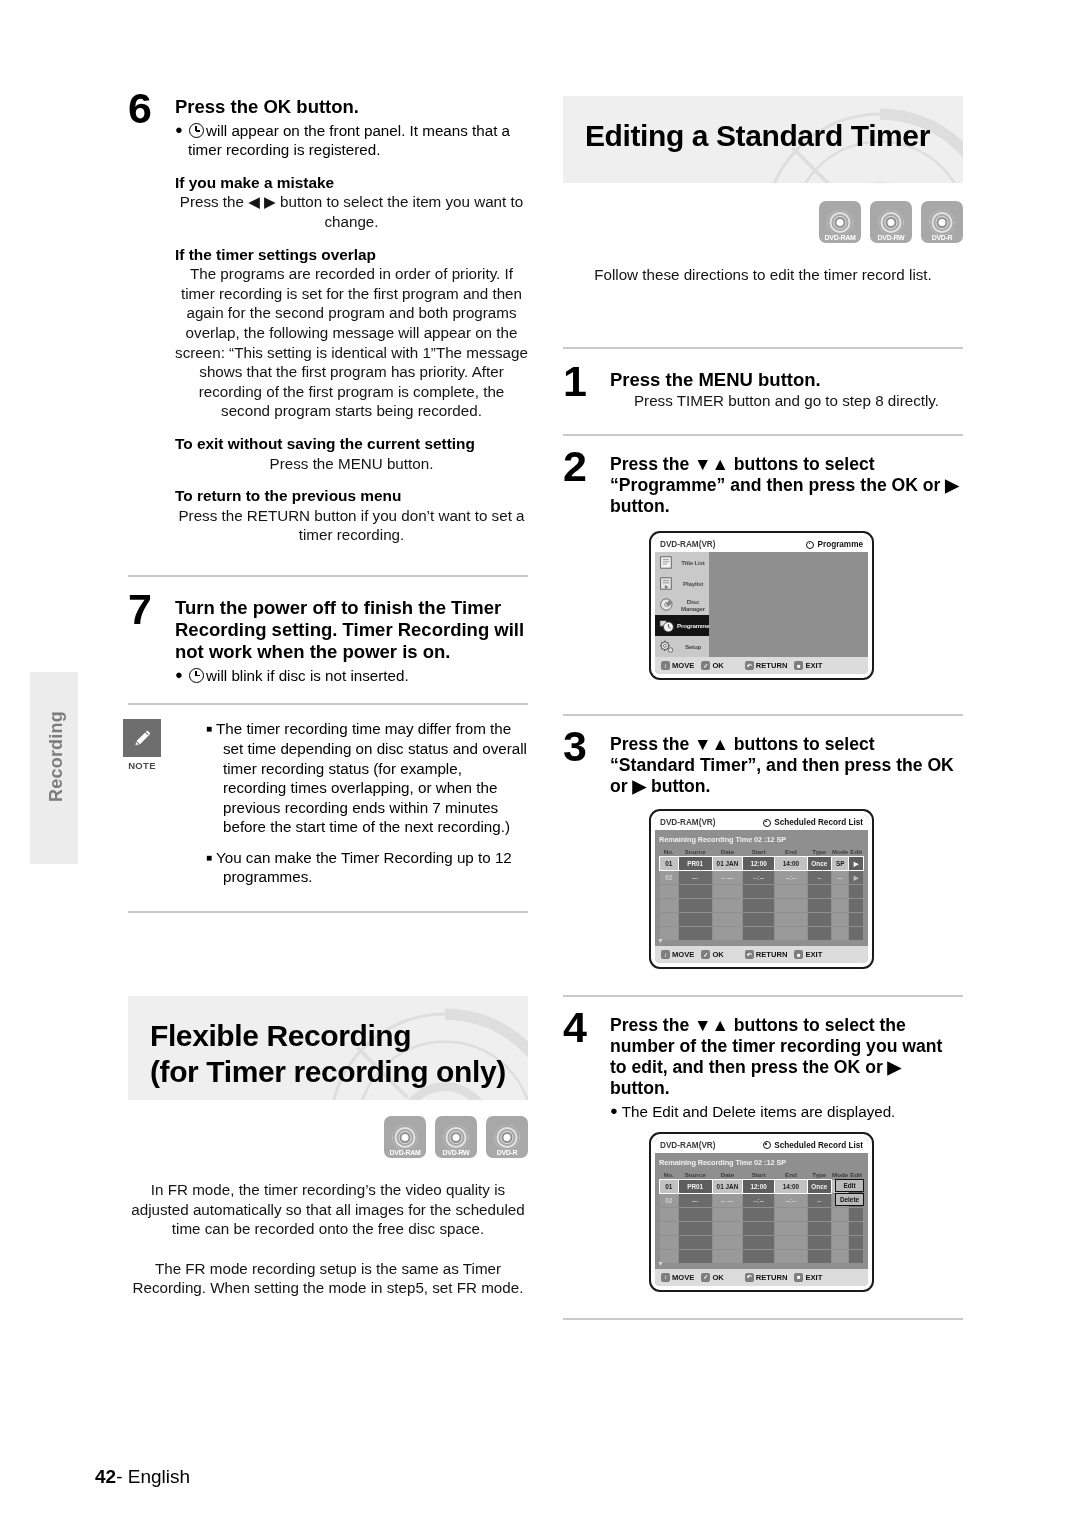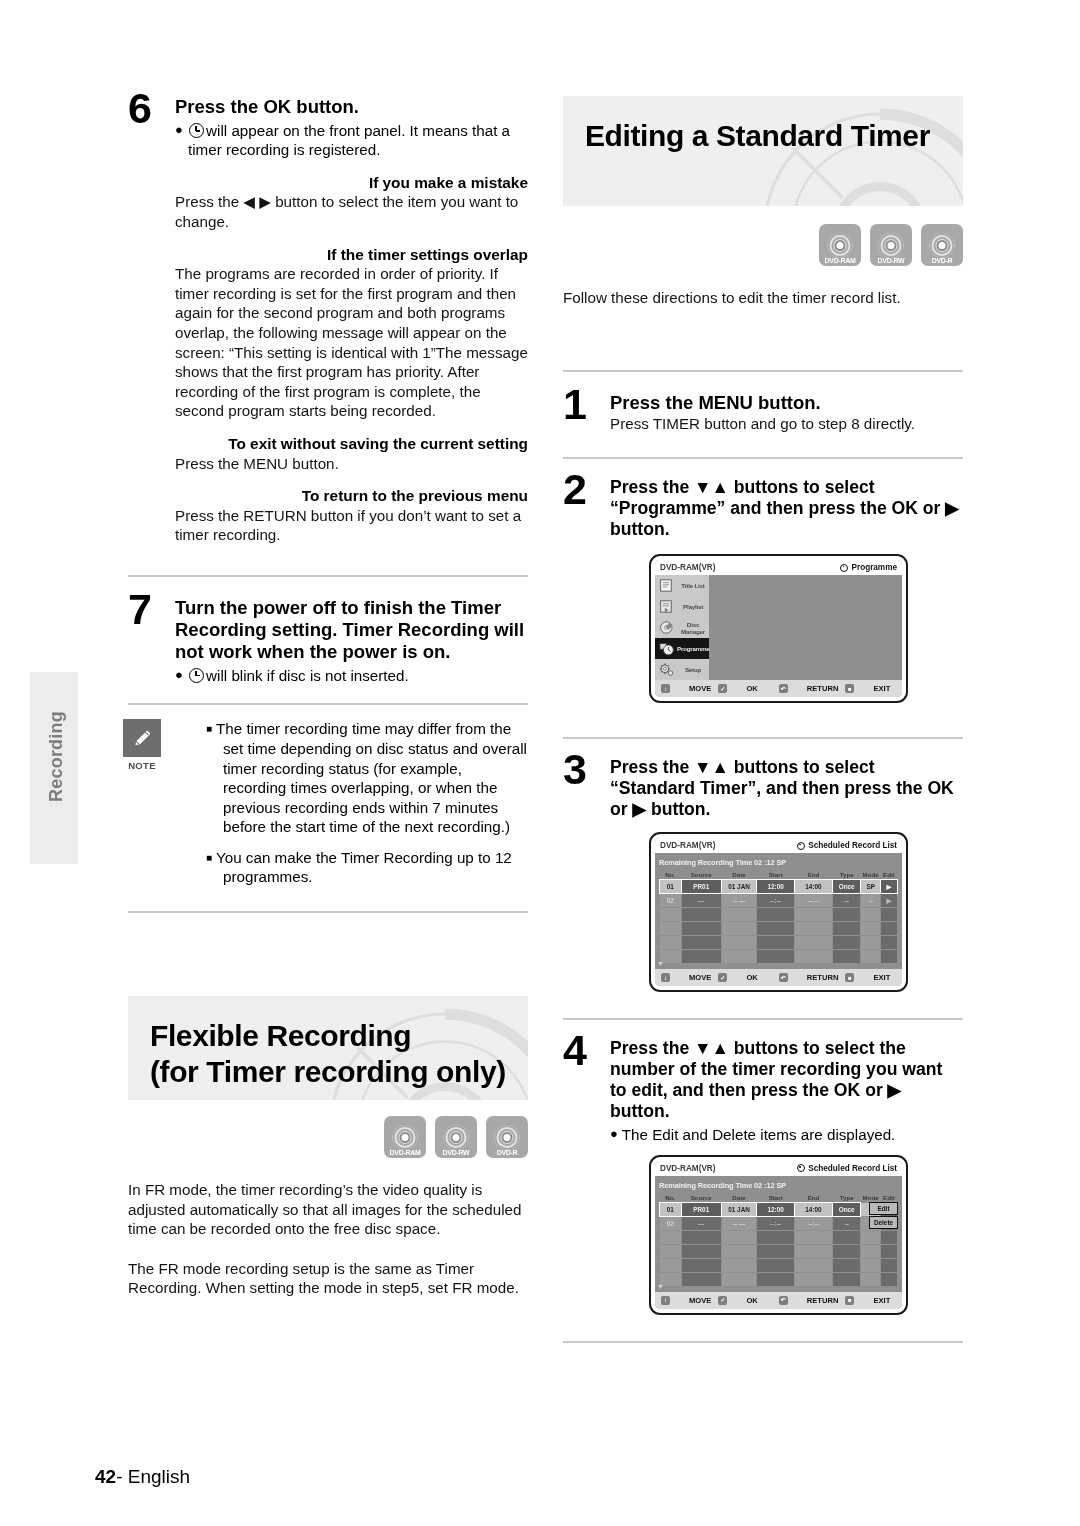--- a/index.html
+++ b/index.html
@@ -12,22 +12,22 @@
   .side-tab{position:absolute;left:30px;top:672px;width:48px;height:192px;background:#ececec;}
   .side-tab-label{position:absolute;left:-44px;top:74px;width:140px;text-align:center;
       transform:rotate(-90deg);font-size:18px;font-weight:bold;color:#7d7d7d;letter-spacing:.2px;}
 
   
   .col{position:absolute;top:0;width:400px;}
   .col-left{left:128px;}
   .col-right{left:563px;}
 
   
-  .body-txt{font-size:15.2px;line-height:19.6px;color:#141414;}
-  .bold-sub{font-size:15.4px;font-weight:bold;line-height:19.6px;margin-top:13px;text-align:right;}
+  .body-txt{font-size:15.2px;line-height:19.6px;color:#141414;text-align:center;}
+  .bold-sub{font-size:15.4px;font-weight:bold;line-height:19.6px;margin-top:13px;}
   .hr{border:0;border-top:2px solid #c9c9c9;margin:0;}
 
   
   .step{position:relative;padding-left:47px;}
   .step-num{position:absolute;left:0;top:-9px;font-size:43px;font-weight:bold;line-height:1;letter-spacing:-1px;}
   .step-title{font-size:18.5px;font-weight:bold;line-height:22px;}
   .step-title.sm{font-size:17.6px;line-height:21px;}
   .bullet-line{font-size:15.2px;line-height:19.4px;margin-top:2px;text-indent:-13px;padding-left:13px;}
   .dot{font-size:13px;vertical-align:2px;}
 
@@ -57,21 +57,21 @@
   
   .note-wrap{position:relative;}
   .note-icon{position:absolute;left:-44px;top:4px;width:44px;text-align:center;}
   .note-sq{width:38px;height:38px;background:#6e6e6e;margin:0 auto;position:relative;}
   .note-sq .pencil{position:absolute;left:9px;top:8px;width:21px;height:21px;}
   .note-lbl{font-size:9.5px;font-weight:bold;color:#4a4a4a;margin-top:3px;letter-spacing:.3px;}
   .note-item{font-size:15.2px;line-height:19.6px;text-indent:-17px;padding-left:17px;margin-bottom:11px;}
   .sq{font-size:10px;vertical-align:2px;}
 
   
-  .tv{width:259px;background:#fff;border:2px solid #1a1a1a;border-radius:11px;
+  .tv{width:225px;background:#fff;border:2px solid #1a1a1a;border-radius:11px;
       padding:4px;box-sizing:border-box;font-family:"Liberation Sans",sans-serif;}
   .tv-inner{background:#8f8f8f;border-radius:5px;overflow:hidden;}
   .tv-title{background:#fff;height:15px;display:flex;align-items:center;
       justify-content:space-between;padding:0 5px;font-size:8.2px;font-weight:bold;color:#3c3c3c;}
   .tv-title .rt{display:flex;align-items:center;gap:3px;color:#111;}
   .tgt{display:inline-block;width:6px;height:6px;border-radius:50%;border:1.4px solid #111;position:relative;}
   .tgt:after{content:"";position:absolute;left:1.2px;top:1.2px;width:1.6px;height:1.6px;background:#111;border-radius:50%;}
 
   .tv-body{display:flex;height:105px;}
   .tv-side{width:54px;background:#c9c9c9;display:flex;flex-direction:column;}
@@ -82,21 +82,21 @@
   .si.sel .lb{color:#e9e9e9;}
   .tv-side .filler{flex:1;background:#8f8f8f;}
 
   .tv-main{flex:1;background:#8f8f8f;padding:4px 5px;}
   .sel-row{background:#cfcfcf;border:1.6px solid #fff;height:14px;display:flex;align-items:center;
       justify-content:space-between;padding:0 4px;font-size:7.6px;font-weight:bold;color:#1d1d1d;}
   .arrow-r{font-size:6px;color:#1d1d1d;}
 
   .tv-foot{background:#dcdcdc;height:17px;display:flex;align-items:center;
       gap:7px;padding:0 6px;font-size:7.6px;font-weight:bold;color:#111;}
-  .tv-foot .fi{display:flex;align-items:flex-start;gap:19px;}
+  .tv-foot .fi{display:flex;align-items:flex-start;gap:2px;}
   .key{width:9px;height:9px;border-radius:2px;background:#7e7e7e;color:#fff;
       font-size:6px;display:flex;align-items:center;justify-content:center;line-height:1;}
 
   
   .sl-body{background:#8f8f8f;padding:3px 4px 0 4px;}
   .sl-rem{text-align:left;font-size:7.4px;font-weight:bold;color:#efefef;
       padding-right:2px;margin:2px 0 3px 0;letter-spacing:-.1px;}
   table.sl{width:100%;border-collapse:separate;border-spacing:1px;font-size:6.4px;font-weight:bold;}
   table.sl th{color:#3a3a3a;font-size:6.2px;padding:0 0 1px 0;font-weight:bold;background:transparent;}
   table.sl td{height:11px;background:#adadad;text-align:center;color:#1d1d1d;}
@@ -218,21 +218,21 @@
         <div class="txt">DVD-R</div>
       </div>
     </div>
 
     <div class="body-txt" style="margin-top:22px;">In FR mode, the timer recording’s the video quality is adjusted automatically so that all images for the scheduled time can be recorded onto the free disc space.</div>
     <div class="body-txt" style="margin-top:20px;">The FR mode recording setup is the same as Timer Recording. When setting the mode in step5, set FR mode.</div>
   </div>
 
   <div class="col col-right">
 
-    <div class="banner" style="margin-top:96px;height:110px;">
+    <div class="banner" style="margin-top:96px;height:87px;">
       <svg class="disc-art" viewBox="0 0 200 200">
         <circle cx="100" cy="100" r="92" fill="none" stroke="#dedede" stroke-width="2.5"></circle>
         <circle cx="100" cy="100" r="70" fill="none" stroke="#dedede" stroke-width="2"></circle>
         <circle cx="100" cy="100" r="34" fill="none" stroke="#dedede" stroke-width="7"></circle>
         <circle cx="100" cy="100" r="16" fill="none" stroke="#dedede" stroke-width="2.5"></circle>
         <path d="M100 8 A92 92 0 0 1 192 100" fill="none" stroke="#dedede" stroke-width="9"></path>
         <path d="M30 35 L70 75" stroke="#dedede" stroke-width="3"></path>
       </svg>
       <h1>Editing a Standard Timer</h1>
     </div>

